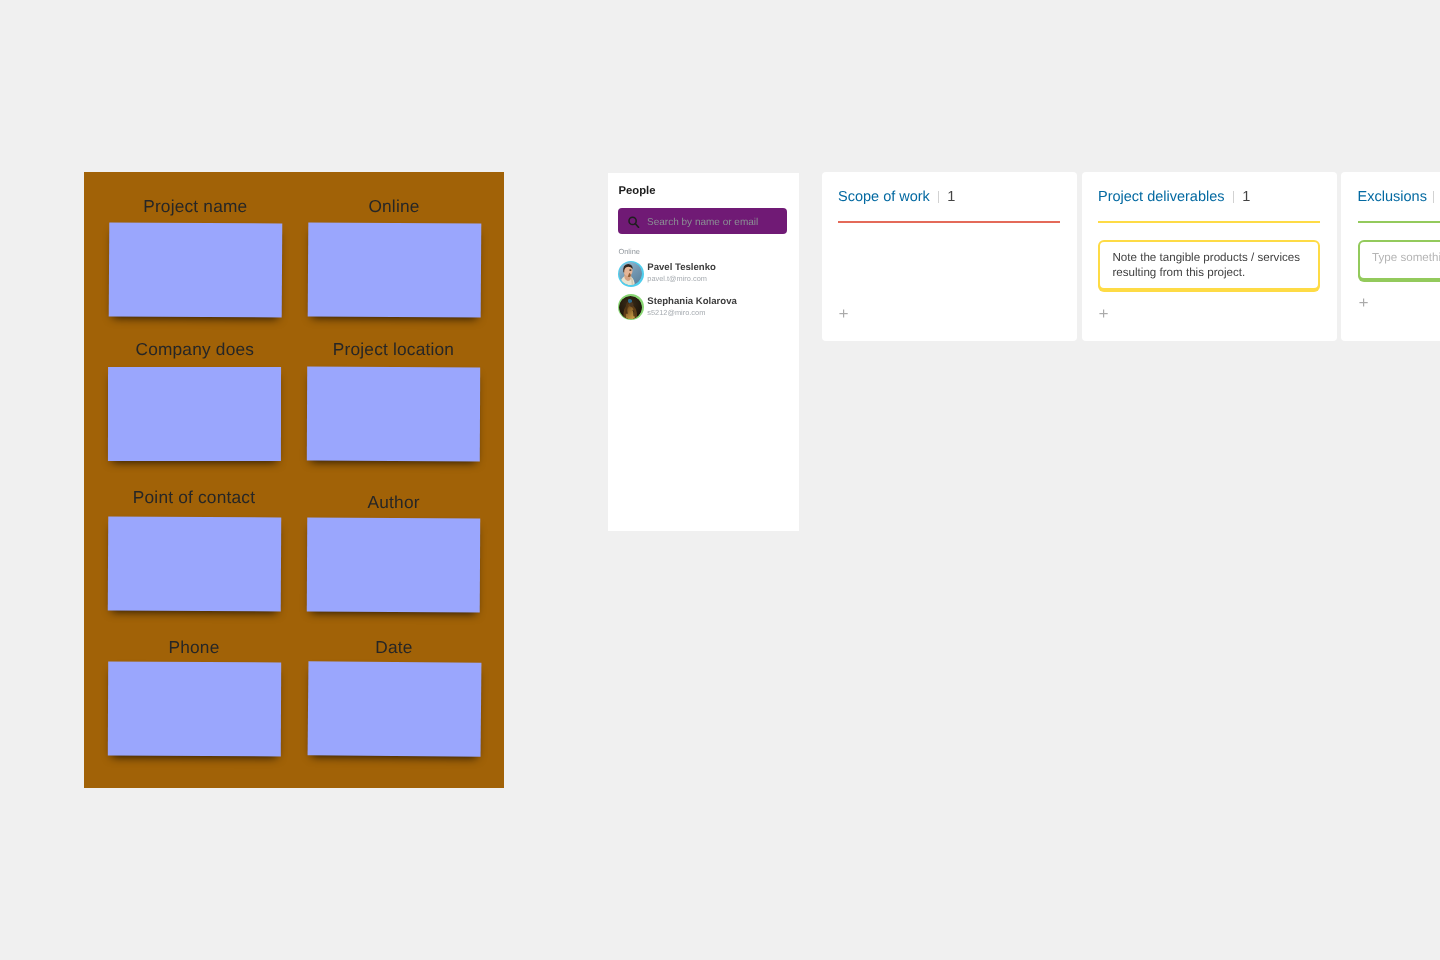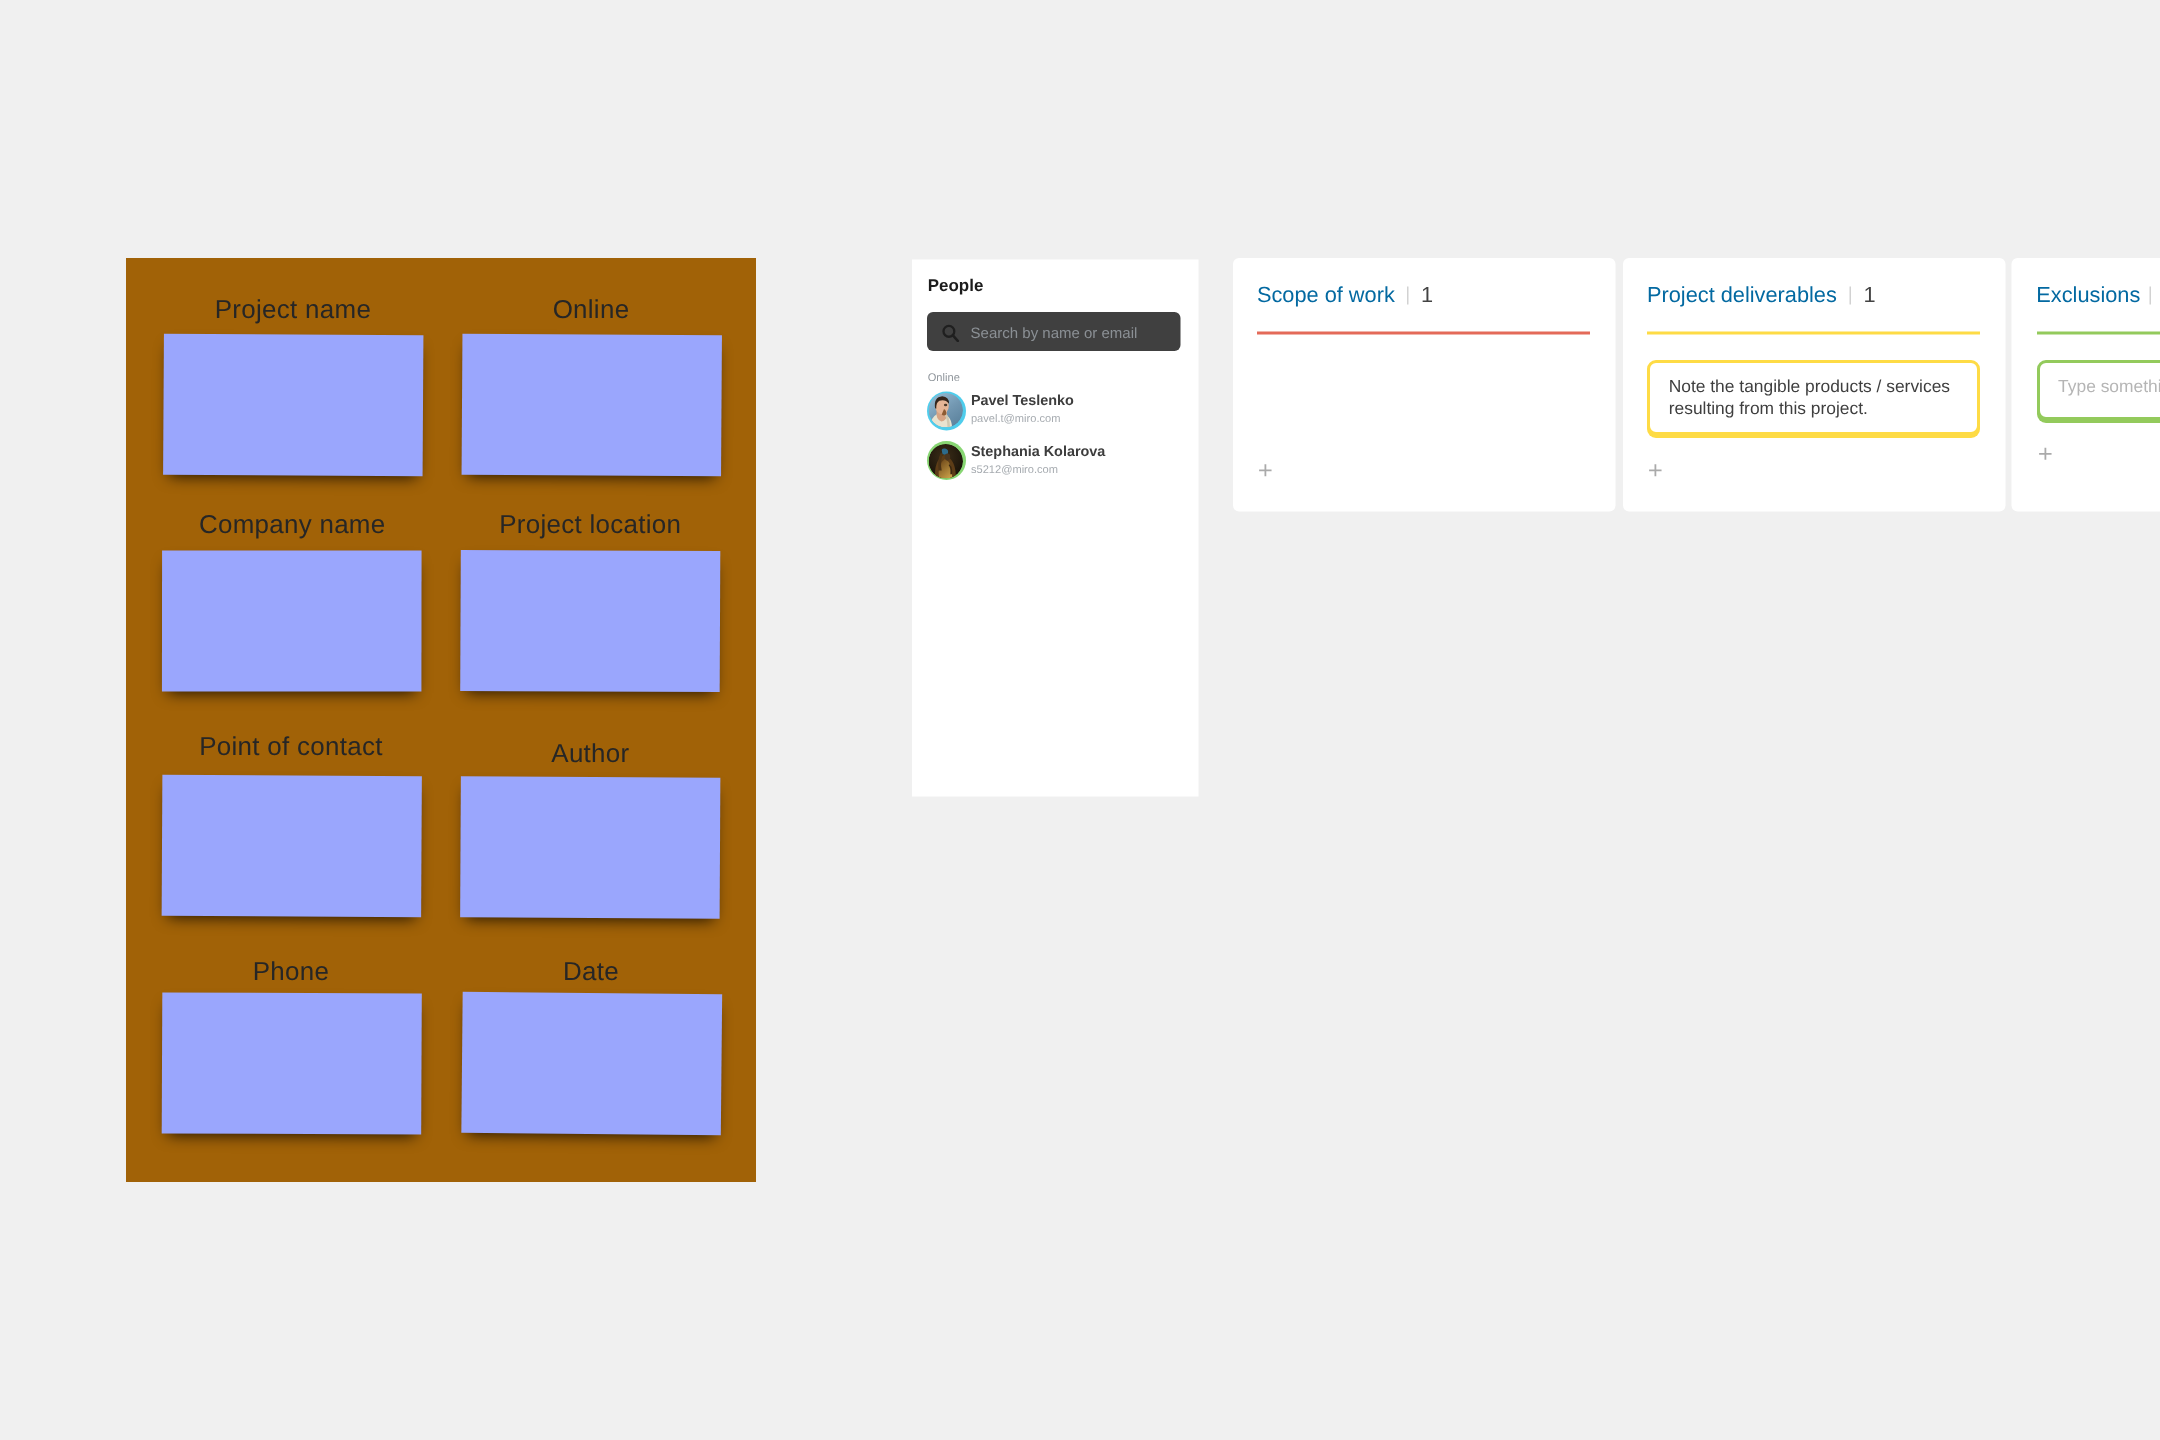--- a/index.html
+++ b/index.html
@@ -28,21 +28,21 @@
     background:#9aa6fd;
     box-shadow:0 5px 10px -4px rgba(0,0,0,0.80);
   }
 
   
   #people-panel{
     position:absolute;left:607.5px;top:172.5px;width:191px;height:358px;
     background:#fff;
   }
   #people-title{position:absolute;left:11px;top:12.5px;font-size:11.3px;font-weight:bold;color:#1c1c1c;line-height:13px;text-align:center;}
-  #search-box{position:absolute;left:10.9px;top:35.9px;width:168.6px;height:25.6px;background:#404040;border-radius:4px;}
+  #search-box{position:absolute;left:10.9px;top:35.9px;width:168.6px;height:25.6px;background:#701a75;border-radius:4px;}
   .search-icon{position:absolute;left:9.4px;top:7.2px;line-height:0;}
   #search-placeholder{position:absolute;left:28.7px;top:1.5px;height:25.6px;line-height:25.6px;font-size:10px;color:#8b9095;}
   #online-label{position:absolute;left:11px;top:74.5px;font-size:7.4px;color:#90969c;line-height:9px;}
   .member{position:absolute;left:10px;height:28px;}
   .avatar{position:absolute;left:0;top:0;width:26px;height:26px;border-radius:50%;}
   .avatar .ring{position:absolute;left:0;top:0;width:26px;height:26px;border-radius:50%;}
   .avatar .pic{position:absolute;left:1.5px;top:1.5px;width:23px;height:23px;border-radius:50%;overflow:hidden;}
   .avatar svg{display:block;}
   .member-name{position:absolute;left:29.8px;top:1.5px;font-size:9.6px;font-weight:bold;color:#3d3d3d;line-height:12px;white-space:nowrap;}
   .member-email{position:absolute;left:29.8px;top:13.6px;font-size:7.4px;color:#a6abb0;line-height:10px;white-space:nowrap;}
@@ -69,21 +69,21 @@
       <div class="field-label">Project name</div>
       <div class="sticky" style="left: 0px; top: 27.2px; width: 173px; height: 94px; transform: rotate(0.35deg); background: rgb(154, 166, 253);"></div>
     </div>
 
     <div class="field" style="left:223.5px;top:23.8px;width:173px;">
       <div class="field-label">Online</div>
       <div class="sticky" style="left: 0px; top: 27.7px; width: 173px; height: 94px; transform: rotate(0.37deg); background: rgb(154, 166, 253);"></div>
     </div>
 
     <div class="field" style="left:24.3px;top:167.0px;width:173px;">
-      <div class="field-label">Company name</div>
+      <div class="field-label">Company does</div>
       <div class="sticky" style="left: 0px; top: 28px; width: 173px; height: 94px; transform: rotate(0.05deg); background: rgb(154, 166, 253);"></div>
     </div>
 
     <div class="field" style="left:223.0px;top:167.0px;width:173px;">
       <div class="field-label">Project location</div>
       <div class="sticky" style="left: 0px; top: 28px; width: 173px; height: 94px; transform: rotate(0.25deg); background: rgb(154, 166, 253);"></div>
     </div>
 
     <div class="field" style="left:23.5px;top:315.1px;width:173px;">
       <div class="field-label">Point of contact</div>

